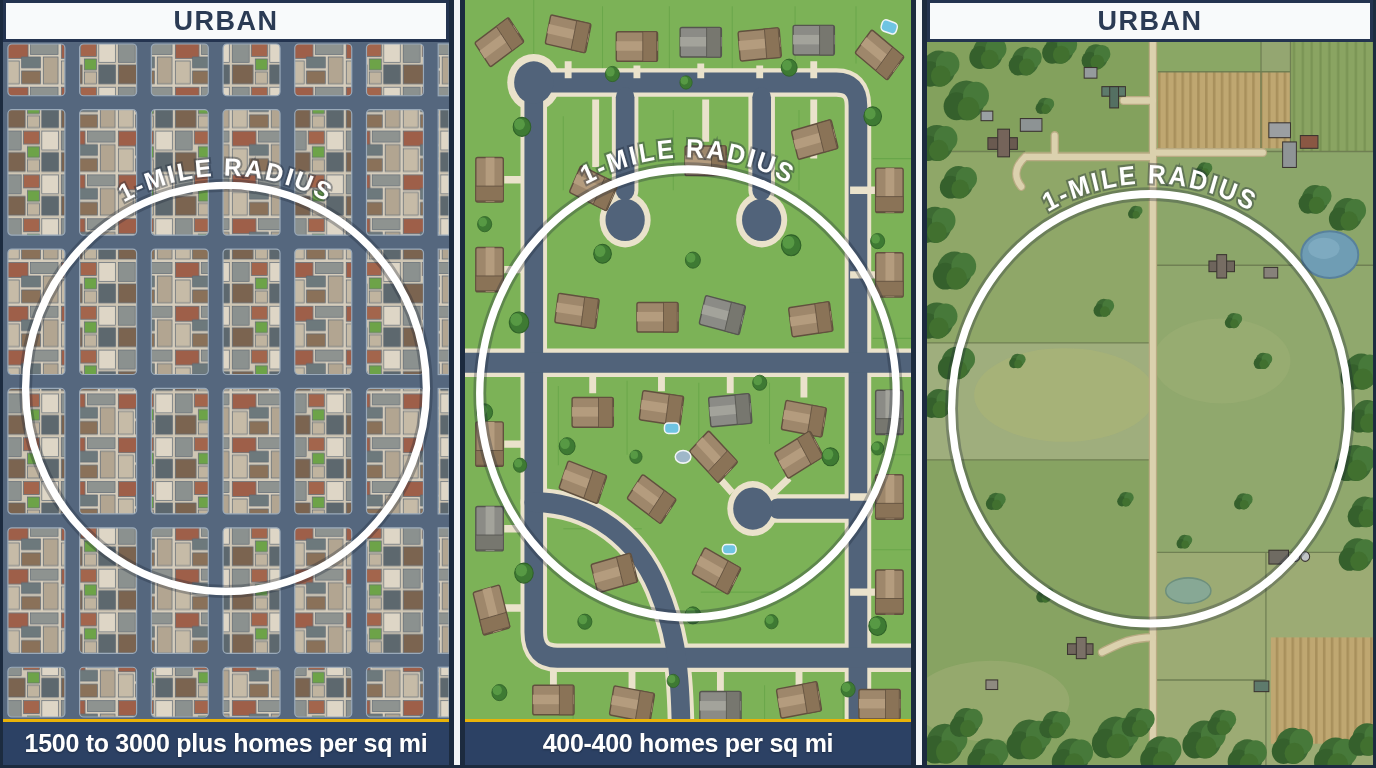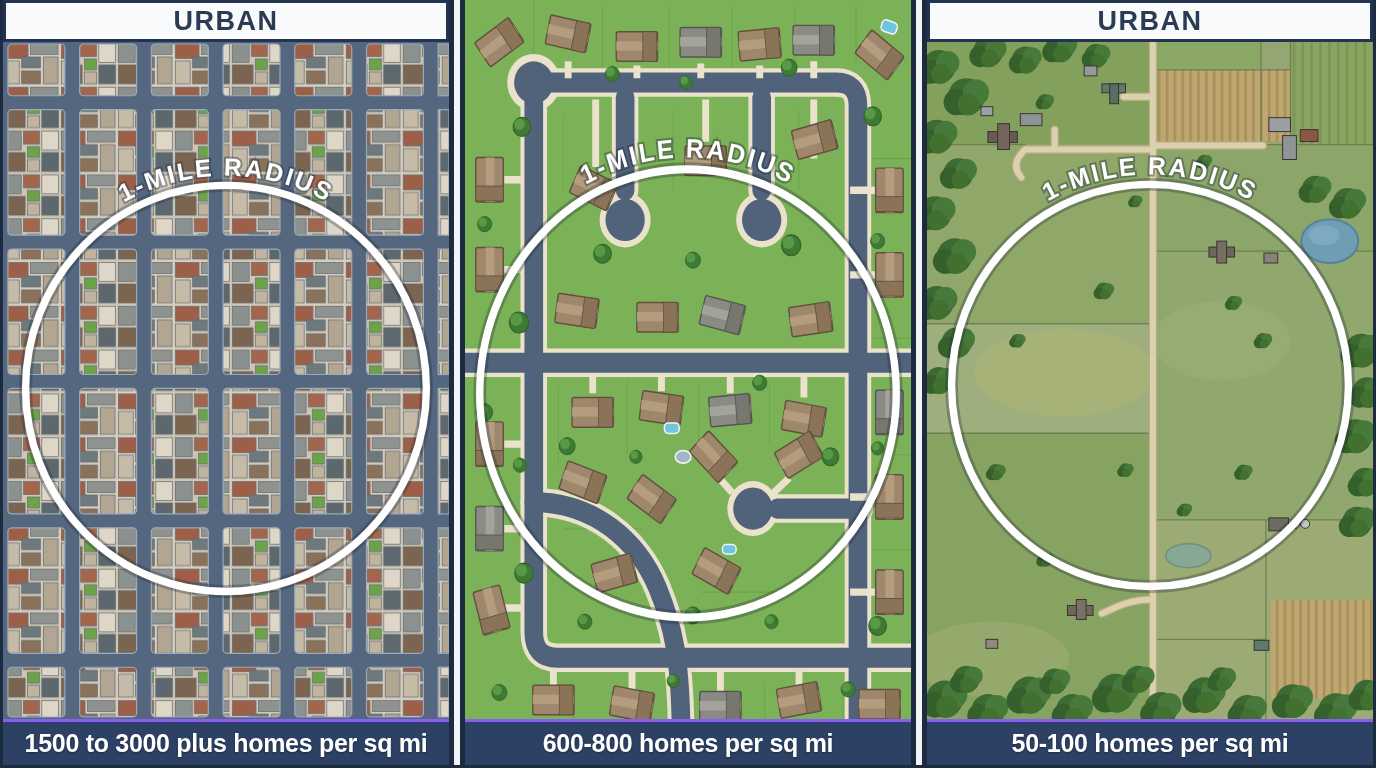--- a/index.html
+++ b/index.html
@@ -22,21 +22,21 @@
     background:#f8fafb;
     border:3px solid #243450;
     display:flex;align-items:center;justify-content:center;
     color:#2b3b54;font-size:27px;font-weight:700;letter-spacing:1.5px;
   }
   .map{flex:1 1 auto;position:relative;overflow:hidden;background:#55677e;}
   .map svg{display:block;width:100%;height:100%;}
   .cap{
     flex:0 0 46px;
     background:#2c4164;
-    border-top:3px solid #8b5cf6;
+    border-top:3px solid #eab308;
     display:flex;align-items:center;justify-content:center;
     color:#ffffff;font-size:25px;font-weight:700;letter-spacing:-0.3px;
     white-space:nowrap;
     text-shadow:0 1px 2px rgba(0,0,0,0.35);
   }
   .ring-under{fill:none;stroke:rgba(28,38,52,0.30);stroke-width:13;}
   .ring{fill:none;stroke:#ffffff;stroke-width:7.5;}
   .ringlabel{
     font-family:"Liberation Sans", sans-serif;
     font-size:25px;font-weight:700;letter-spacing:2.5px;
@@ -302,21 +302,21 @@
           <circle class="ring-under" cx="227" cy="372" r="212"></circle>
           <circle class="ring" cx="227" cy="372" r="212"></circle>
           <path id="arcS" fill="none" d="M 18,296 A 222,222 0 0 1 436,296"></path>
           <text class="ringlabel">
             <textPath href="#arcS" startOffset="50%" text-anchor="middle">1-MILE RADIUS</textPath>
           </text>
         </g>
       </svg>
     </div>
     <div class="cap">
-      <span>600-800 homes per sq mi</span>
+      <span>400-400 homes per sq mi</span>
     </div>
   </div>
 
   <div class="divider"></div>
 
   <div class="panel">
     <div class="hdr">
       <span>URBAN</span>
     </div>
     <div class="map">
@@ -474,18 +474,15 @@
         <g>
           <circle class="ring-under" cx="227" cy="345" r="202"></circle>
           <circle class="ring" cx="227" cy="345" r="202"></circle>
           <path id="arcR" fill="none" d="M 28,272 A 212,212 0 0 1 426,272"></path>
           <text class="ringlabel">
             <textPath href="#arcR" startOffset="50%" text-anchor="middle">1-MILE RADIUS</textPath>
           </text>
         </g>
       </svg>
     </div>
-    <div class="cap">
-      <span>50-100 homes per sq mi</span>
-    </div>
   </div>
 
 </div>
 
 </body></html>

